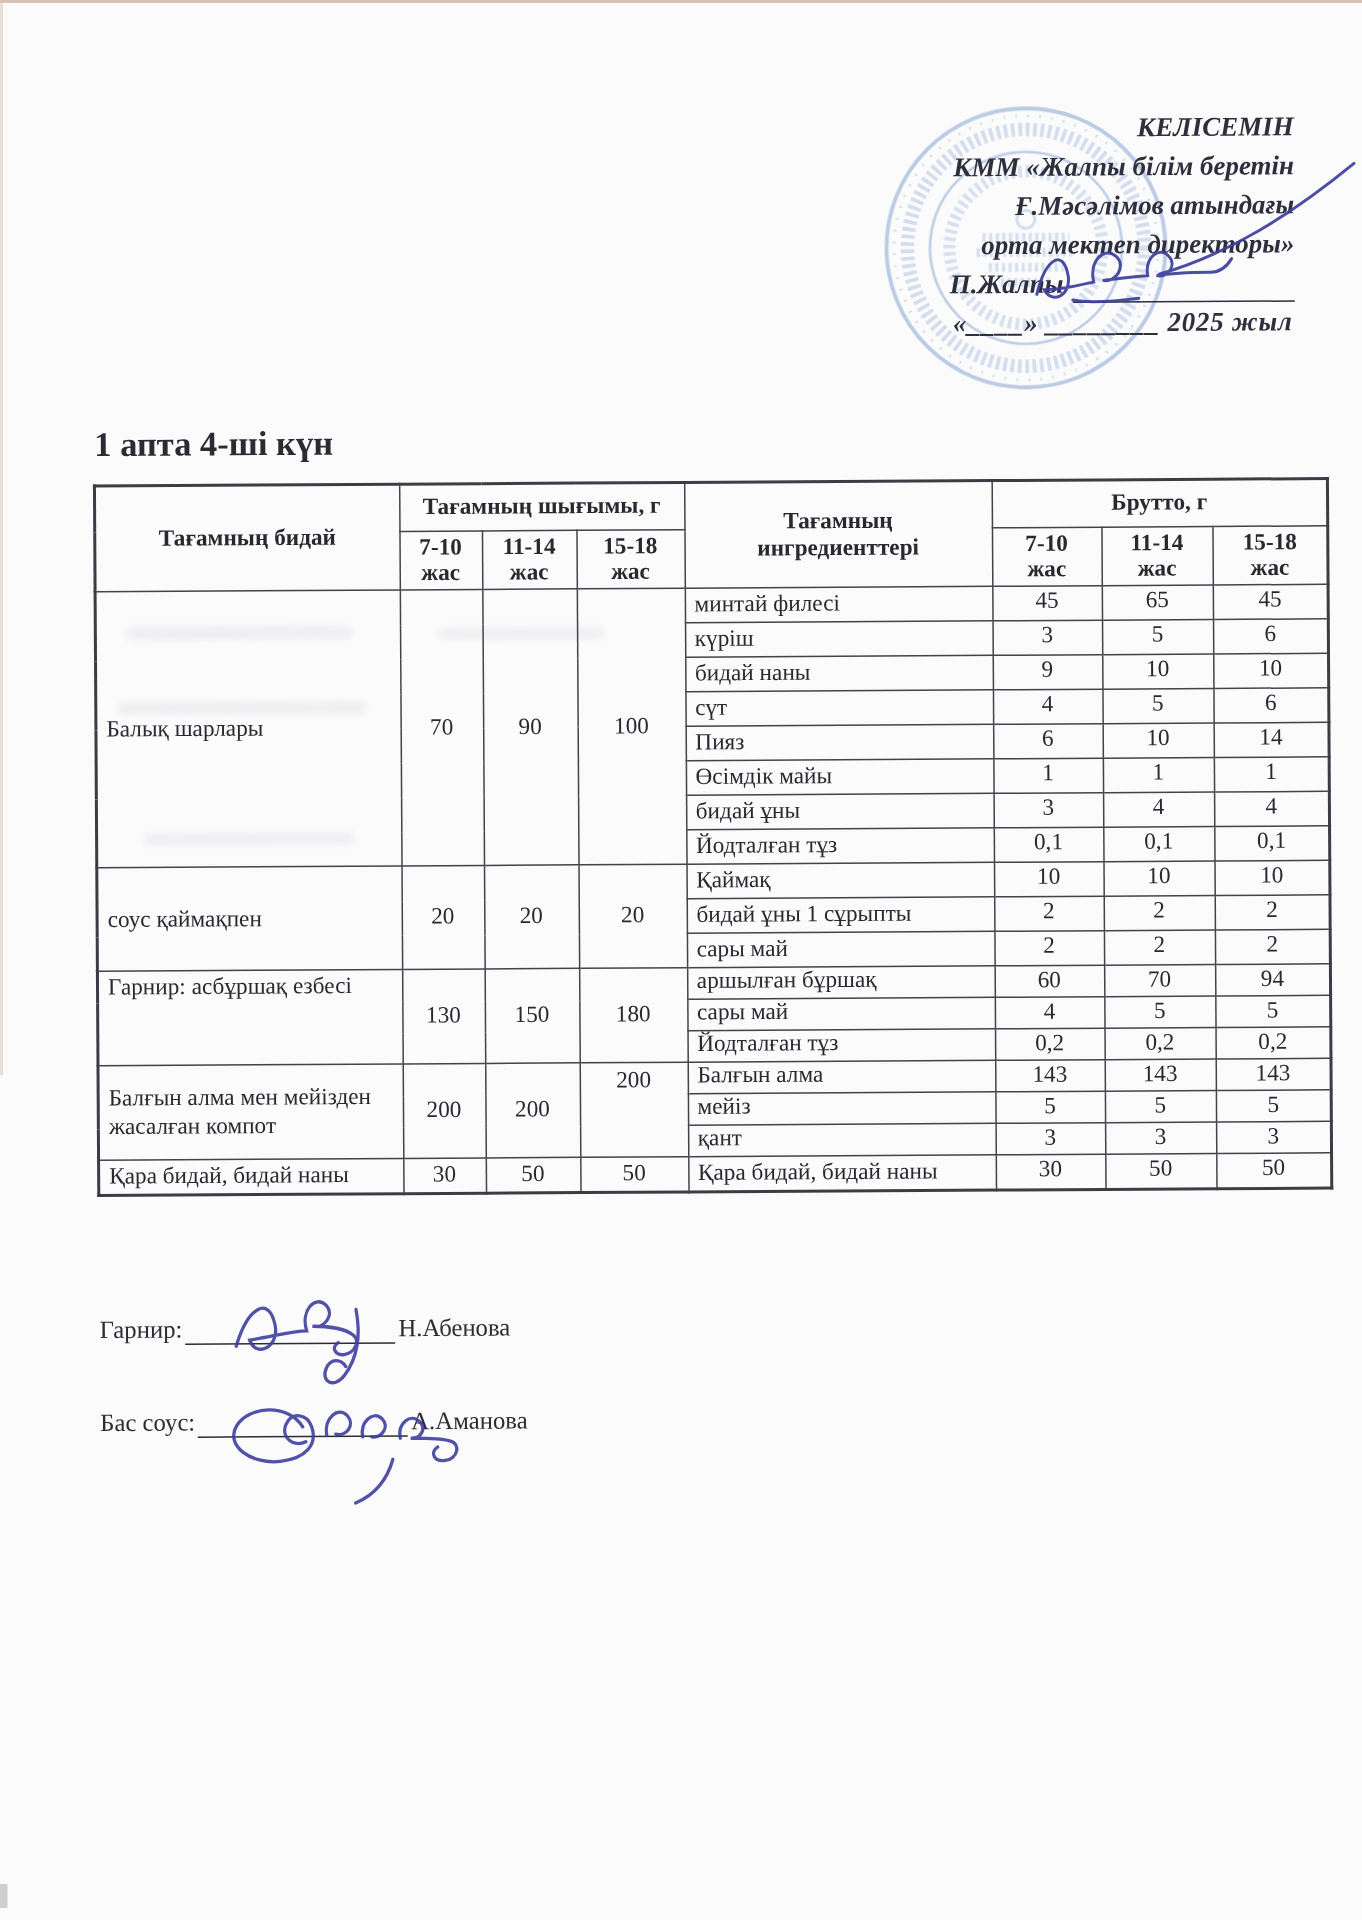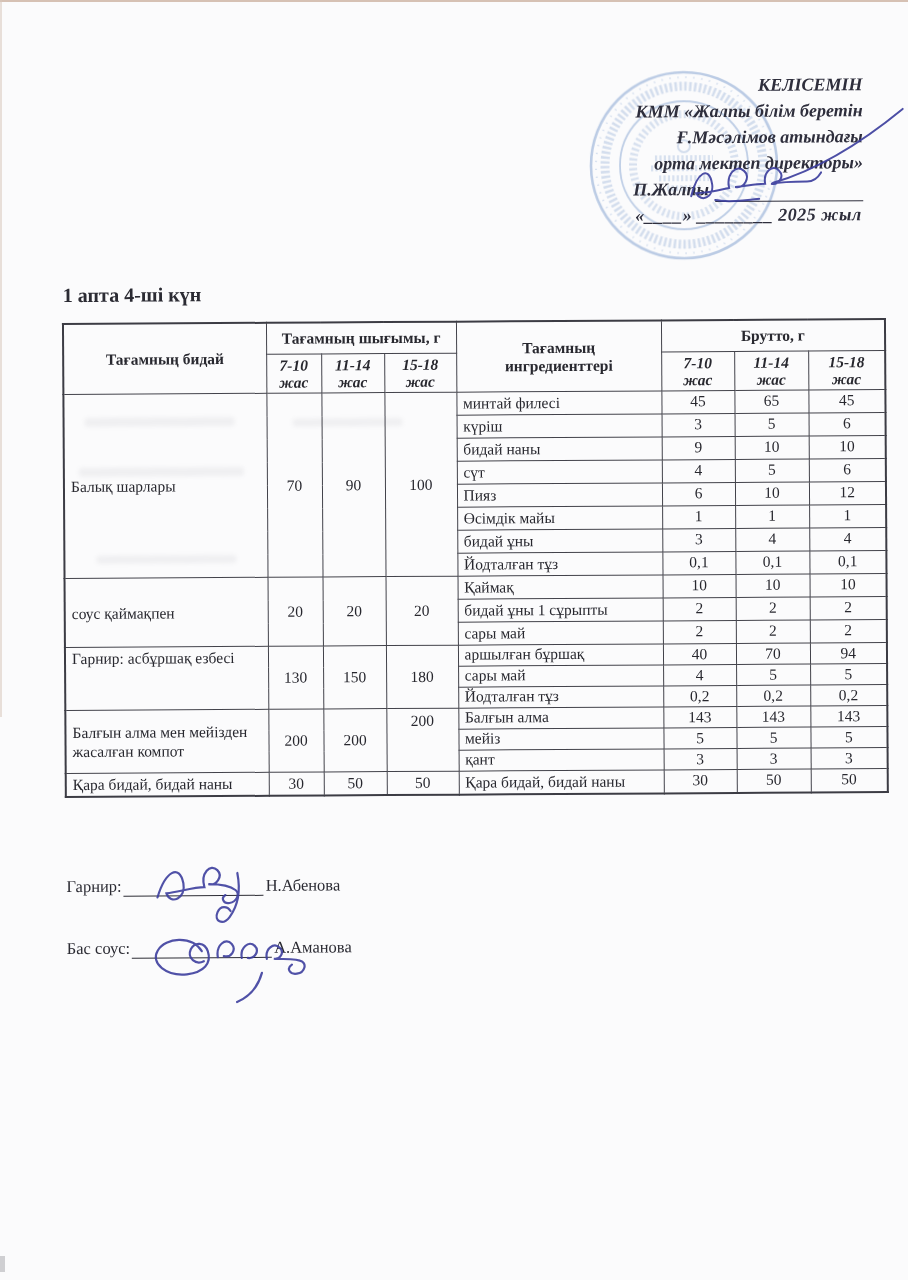--- a/index.html
+++ b/index.html
@@ -26,32 +26,32 @@
   .ap-line { position:relative; z-index:2; }
   .signer-row { display:flex; align-items:flex-end; padding-left:26px; }
   .signer-row .blank-line { flex:1; border-bottom:1.6px solid #2e2e3c; margin-left:6px; height:20px; }
   .date-row { padding-left:28px; text-align:left; letter-spacing:.5px; }
 
   .stamp-wrap { position:absolute; left:-22px; top:-6px; width:198px; height:198px; z-index:1; filter:blur(.4px); opacity:.85; }
 
   .director-sig { position:absolute; left:604px; top:96px; width:304px; height:120px; z-index:3; }
 
   
-  .day-title { position:absolute; left:63px; top:284px; font-weight:bold; font-size:20px; z-index:2; }
+  .day-title { position:absolute; left:63px; top:284px; font-weight:bold; font-size:23px; z-index:2; }
 
   
   .menu-table {
     position:absolute; left:62px; top:323px; width:822px;
     border-collapse:collapse; table-layout:fixed; z-index:2;
     font-size:15.5px; color:#28282f;
   }
   .menu-table th, .menu-table td { border:1.6px solid #43434b; overflow:hidden; }
   .menu-table { border:2px solid #3c3c44; }
   .menu-table th { font-weight:bold; text-align:center; vertical-align:middle; line-height:1.12; padding:2px 2px; font-size:15.5px; }
-  th.age { word-spacing:200px;font-style:italic; }
+  th.age { word-spacing:200px; }
   tr.hrow1 { height:31px; }
   tr.hrow2 { height:36px; }
   td.dish { padding:1px 6px; vertical-align:middle; line-height:1.25; }
   td.num { text-align:center; }
   td.out { vertical-align:middle; }
   td.ing { padding:0 6px; vertical-align:bottom; padding-bottom:2px; }
   td.val { vertical-align:top; padding-top:1px; }
   tr.sec-0 { height:23px; }
   tr.sec-1 { height:23px; }
   tr.sec-2 { height:19px; }
@@ -175,21 +175,21 @@
         <tr class="sec-0">
           <td class="ing">сүт</td>
           <td class="num val">4</td>
           <td class="num val">5</td>
           <td class="num val">6</td>
         </tr>
         <tr class="sec-0">
           <td class="ing">Пияз</td>
           <td class="num val">6</td>
           <td class="num val">10</td>
-          <td class="num val">12</td>
+          <td class="num val">14</td>
         </tr>
         <tr class="sec-0">
           <td class="ing">Өсімдік майы</td>
           <td class="num val">1</td>
           <td class="num val">1</td>
           <td class="num val">1</td>
         </tr>
         <tr class="sec-0">
           <td class="ing">бидай ұны</td>
           <td class="num val">3</td>
@@ -223,21 +223,21 @@
           <td class="num val">2</td>
           <td class="num val">2</td>
           <td class="num val">2</td>
         </tr>
         <tr class="sec-2">
           <td rowspan="3" class="dish" style="vertical-align: top;">Гарнир: асбұршақ езбесі</td>
           <td rowspan="3" class="num out">130</td>
           <td rowspan="3" class="num out">150</td>
           <td rowspan="3" class="num out">180</td>
           <td class="ing">аршылған бұршақ</td>
-          <td class="num val">40</td>
+          <td class="num val">60</td>
           <td class="num val">70</td>
           <td class="num val">94</td>
         </tr>
         <tr class="sec-2">
           <td class="ing">сары май</td>
           <td class="num val">4</td>
           <td class="num val">5</td>
           <td class="num val">5</td>
         </tr>
         <tr class="sec-2">

